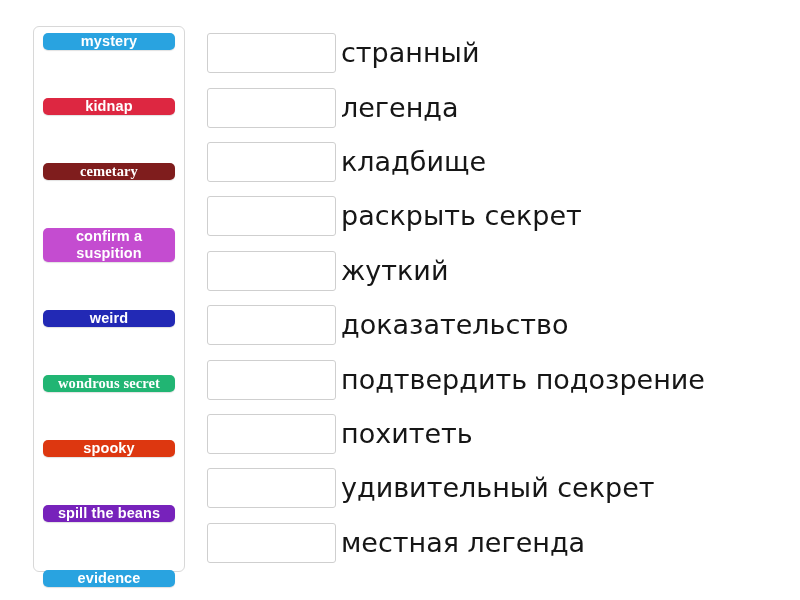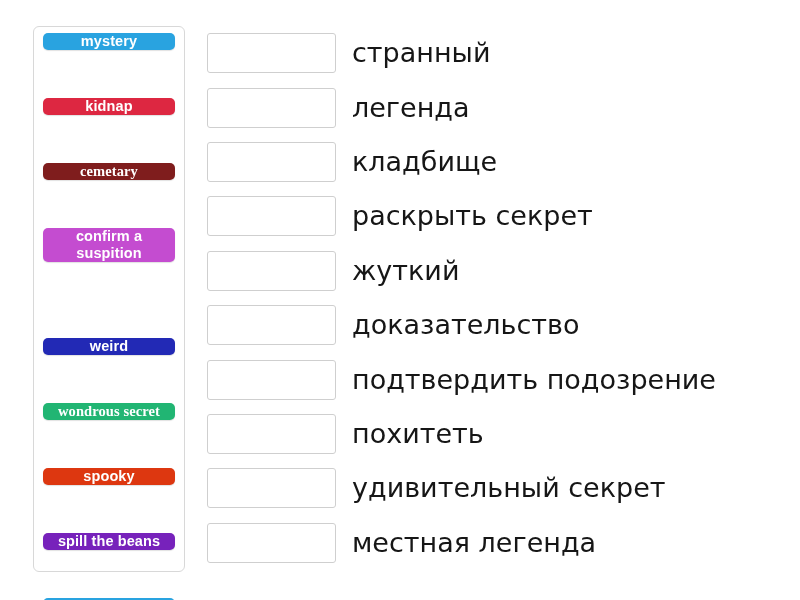--- a/index.html
+++ b/index.html
@@ -79,44 +79,44 @@
     width: 129px;
     height: 40px;
     border: 1px solid #cfcfcf;
     border-radius: 3px;
     background: #ffffff;
     flex: 0 0 auto;
   }
 
   
   .answer-label {
-    margin-left: 16px;
+    margin-left: 5px;
     font-size: 27px;
     line-height: 30px;
     color: #161616;
     font-weight: normal;
     white-space: nowrap;
     font-family: "DejaVu Sans", "Liberation Sans", sans-serif;
   }
 </style>
 </head>
 <body>
 
 <div id="app">
 
   <div id="tiles-panel">
       <div class="tile" style="background: rgb(41, 163, 224);">mystery</div>
       <div class="tile" style="background: rgb(221, 39, 65);">kidnap</div>
       <div class="tile" style="background: #7f1d1d; font-family: Liberation Serif, serif;">cemetary</div>
       <div class="tile" style="background: rgb(196, 76, 208);">confirm a suspition</div>
-      <div class="tile" style="background: rgb(34, 41, 181); margin-top: 28px;">weird</div>
+      <div class="tile" style="background: rgb(34, 41, 181);">weird</div>
       <div class="tile" style="background: rgb(33, 181, 115); font-family: Liberation Serif, serif;">wondrous secret</div>
       <div class="tile" style="background: rgb(221, 55, 16);">spooky</div>
       <div class="tile" style="background: rgb(119, 34, 187);">spill the beans</div>
-      <div class="tile" style="background: rgb(41, 163, 224);">suspition</div>
+      <div class="tile" style="background: rgb(41, 163, 224);">evidence</div>
     </div>
 
   <div id="rows">
       <div class="row">
         <div class="dropbox"></div>
         <div class="answer-label">странный</div>
       </div>
       <div class="row">
         <div class="dropbox"></div>
         <div class="answer-label">легенда</div>

